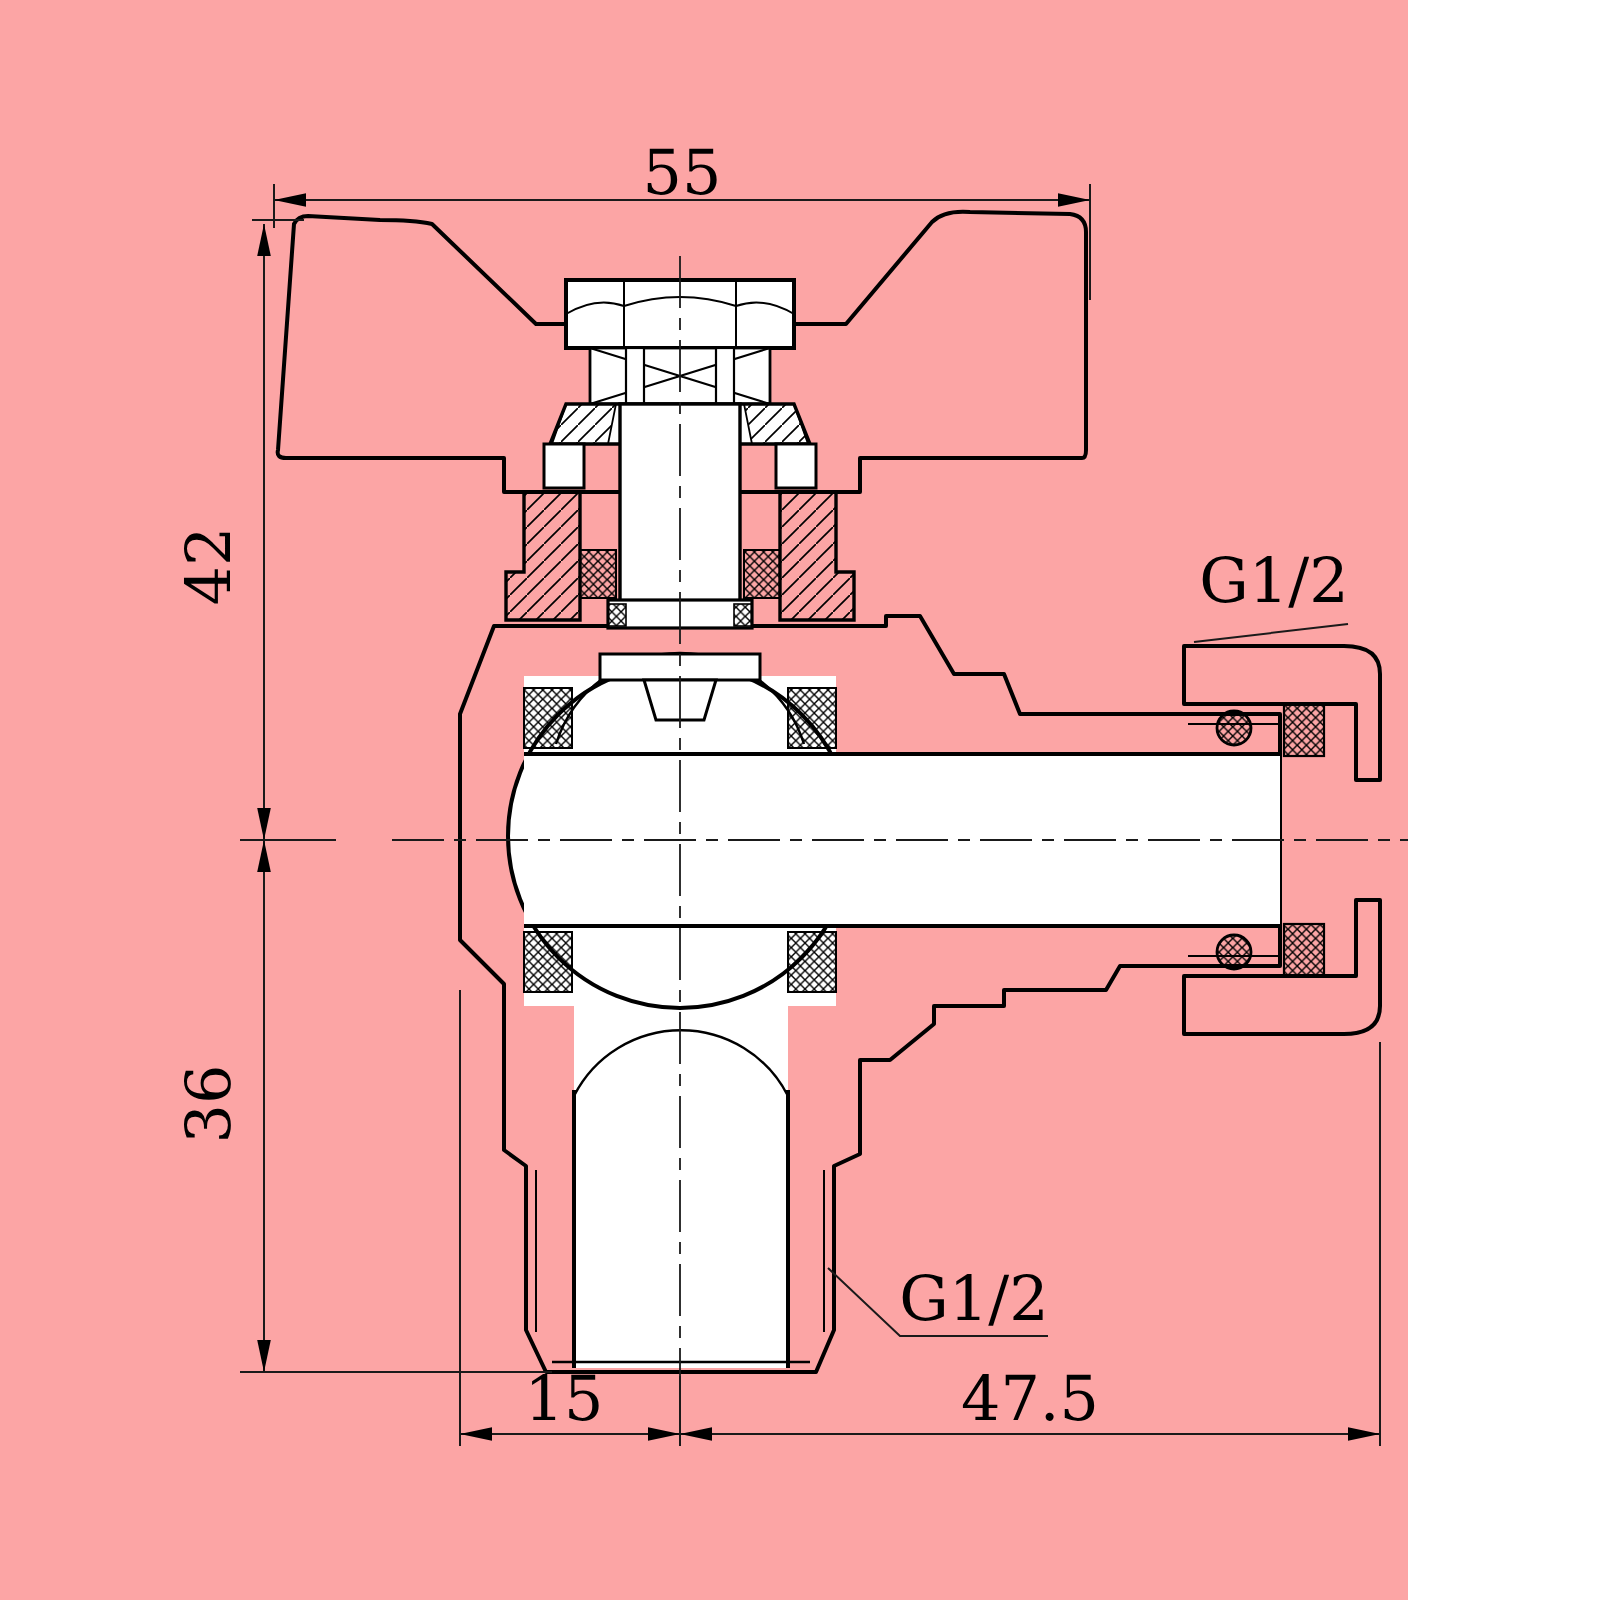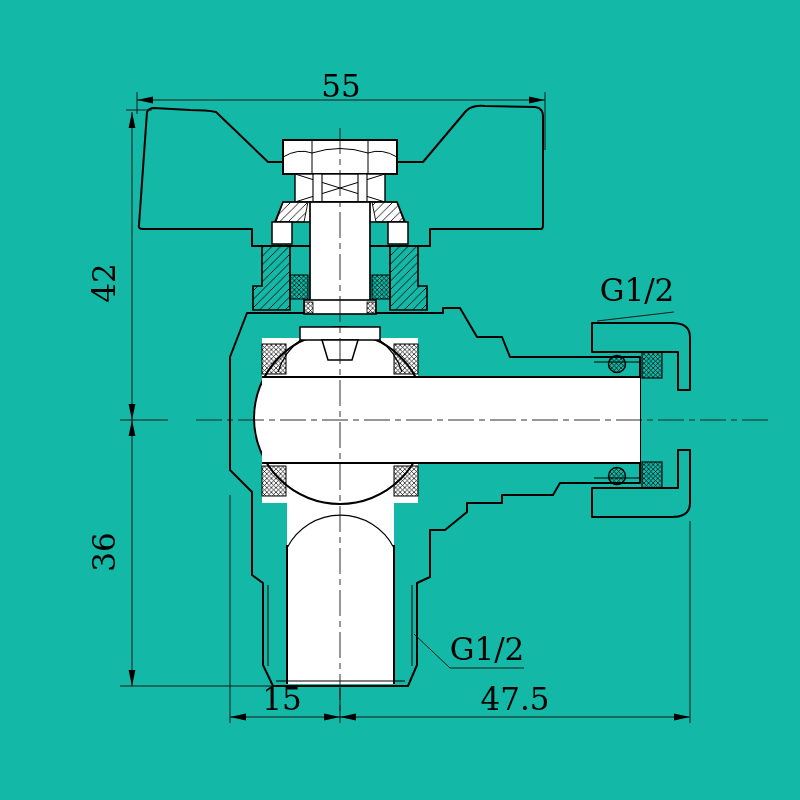--- a/index.html
+++ b/index.html
@@ -1,16 +1,16 @@
 <!DOCTYPE html>
 <html><head>
 <meta charset="utf-8">
 <style>
   html,body{margin:0;padding:0;background:#ffffff;}
-  #canvas{width:800px;height:800px;position:relative;background:#14b8a6;overflow:hidden;}
+  #canvas{width:704px;height:800px;position:relative;background:#fca5a5;overflow:hidden;}
   svg{display:block;}
   .outline{fill:none;stroke:#000;stroke-width:2;stroke-linejoin:round;}
   .outline-thin{fill:none;stroke:#000;stroke-width:1.2;stroke-linejoin:round;}
   .hairline{fill:none;stroke:#000;stroke-width:1;}
   .dimline{fill:none;stroke:#1a1a1a;stroke-width:1;}
   .centerline{fill:none;stroke:#1a1a1a;stroke-width:0.9;stroke-dasharray:26 5 6 5;}
   .arrow{fill:#000;stroke:none;}
   .dimtext{font-family:"DejaVu Serif", serif;font-size:31px;fill:#000;}
   .labeltext{font-family:"DejaVu Serif", serif;font-size:31px;fill:#000;}
   .white{fill:#ffffff;stroke:none;}

